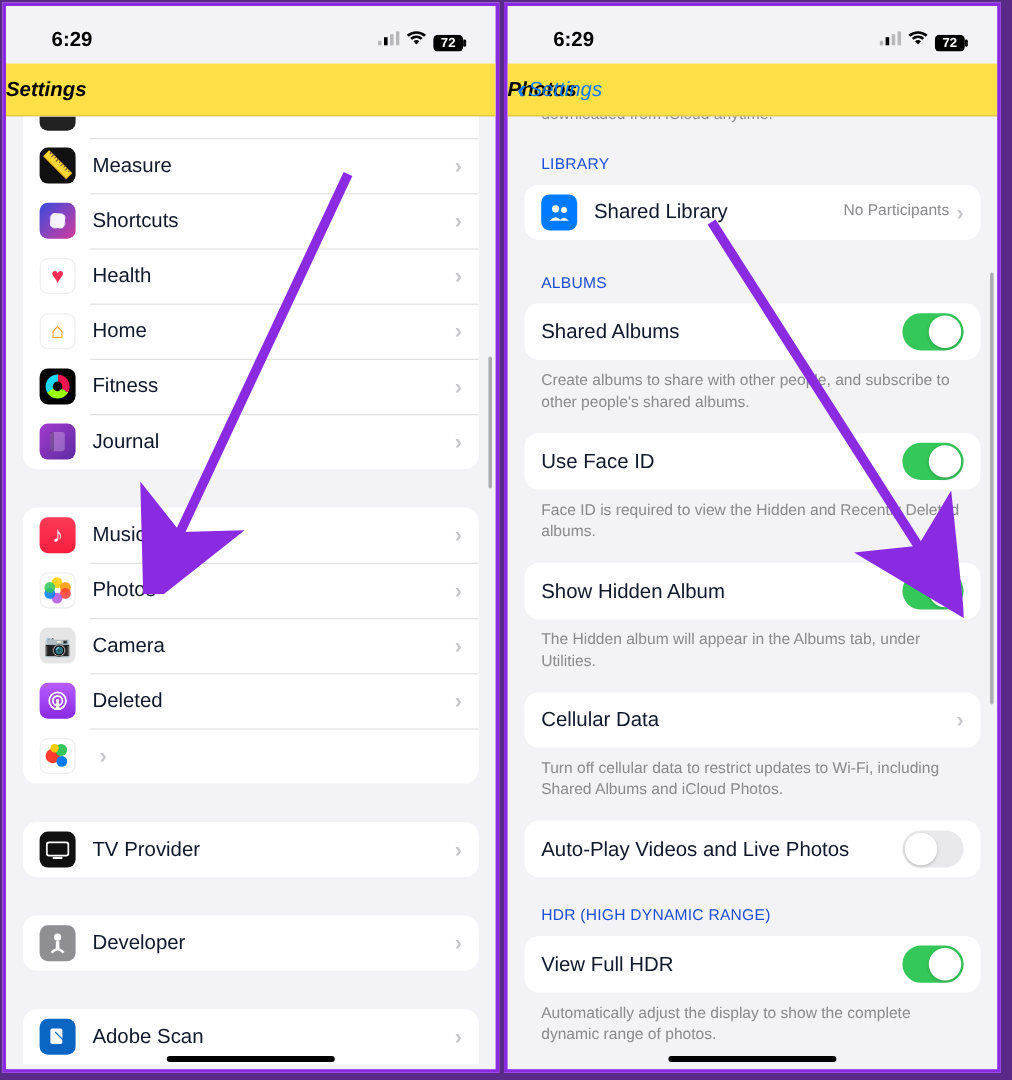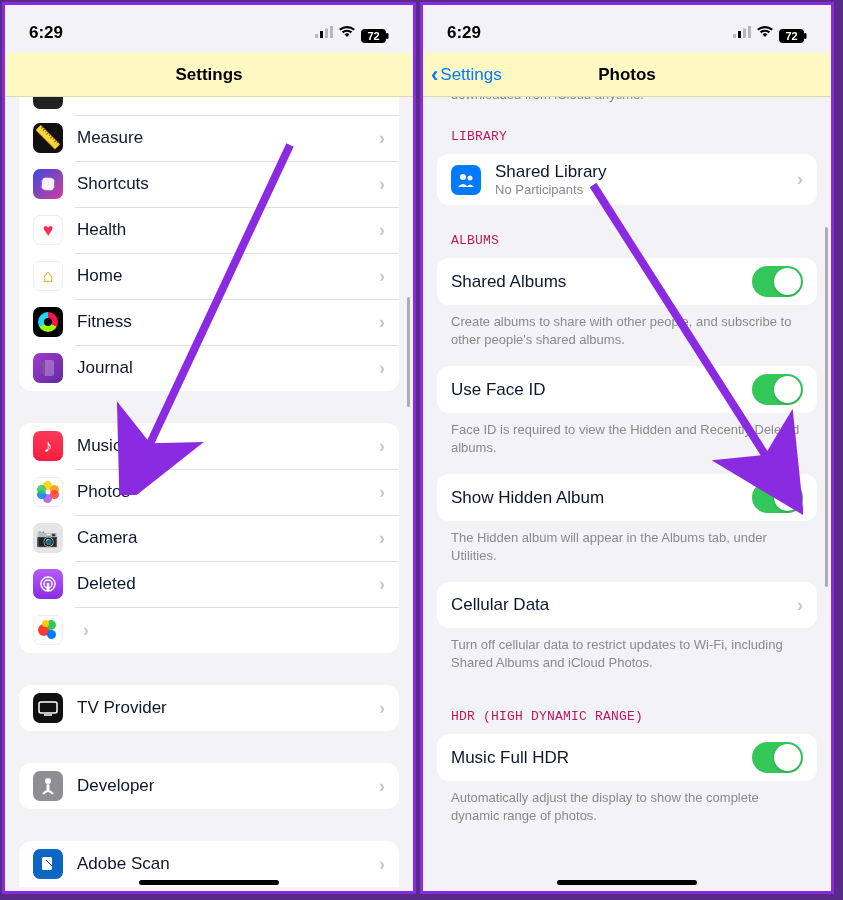--- a/index.html
+++ b/index.html
@@ -16,57 +16,57 @@
     background: #f2f2f7;
     border: 3px solid #8a2be2;
     position: relative;
     overflow: hidden;
     margin: 2px;
   }
   .status-bar {
     display: flex;
     justify-content: space-between;
     align-items: center;
-    padding: 12px 24px 4px 24px;
+    padding: 12px 24px 4px 38px;
     height: 48px;
     font-weight: 600;
     font-size: 17px;
   }
   .status-right { display: flex; align-items: flex-end; gap: 5px; }
 
   .nav-bar {
     display: flex;
     align-items: center;
-    justify-content: center;
+    justify-content: flex-start;
     position: relative;
     height: 44px;
     border-bottom: 0.5px solid rgba(0,0,0,0.12);
-    background: #fef9c3;
+    background: #fde047;
+    font-style: italic;
   }
   .nav-title { font-size: 17px; font-weight: 600; }
   .back-button {
     position: absolute;
     left: 8px;
     display: flex;
     align-items: center;
     color: #007aff;
     font-size: 17px;
     gap: 2px;
   }
   .back-chevron { font-size: 22px; font-weight: 600; line-height: 1; }
 
   .scroll { position: absolute; top: 92px; left: 0; right: 0; bottom: 0; overflow: hidden; }
 
   .section-header {
     font-size: 13px;
-    color: #be185d;
+    color: #1d4ed8;
     text-transform: uppercase;
     padding: 18px 28px 6px 28px;
     letter-spacing: 0.2px;
-    font-family: Liberation Mono, monospace;
   }
   .section-footer {
     font-size: 13px;
     color: #8a8a8e;
     padding: 8px 28px 0 28px;
     line-height: 1.35;
   }
   .group {
     margin: 4px 14px 0 14px;
     background: #fff;
@@ -95,21 +95,21 @@
     border-radius: 7px;
     margin-right: 14px;
     flex-shrink: 0;
     display: flex;
     align-items: center;
     justify-content: center;
     font-size: 18px;
   }
   .row-label { font-size: 17px; flex: 1; color: #0f172a; }
   .row-sub { font-size: 13px; color: #8a8a8e; }
-  .row-text { display: flex; flex-direction: column; flex: 1; }
+  .row-text { display: flex; flex: 1; }
   .chevron { color: #c7c7cc; font-size: 18px; font-weight: 600; margin-left: 6px; }
 
   .toggle {
     width: 51px;
     height: 31px;
     border-radius: 16px;
     position: relative;
     flex-shrink: 0;
   }
   .toggle .knob {
@@ -464,25 +464,33 @@
     <div style="height:14px;"></div>
     <div class="group">
       <div class="row noicon">
         <div class="row-label">Cellular Data</div>
         <div class="chevron">›</div>
       </div>
     </div>
     <div class="section-footer">Turn off cellular data to restrict updates to Wi-Fi, including Shared Albums and iCloud Photos.</div>
 
     <div style="height:14px;"></div>
+    <div class="group">
+      <div class="row noicon">
+        <div class="row-label">Auto-Play Videos and Live Photos</div>
+        <div class="toggle off">
+            <div class="knob"></div>
+          </div>
+      </div>
+    </div>
 
     <div class="section-header" style="padding-top:24px;">HDR (HIGH DYNAMIC RANGE)</div>
     <div class="group">
       <div class="row noicon">
-        <div class="row-label">Music Full HDR</div>
+        <div class="row-label">View Full HDR</div>
         <div class="toggle on">
             <div class="knob"></div>
           </div>
       </div>
     </div>
     <div class="section-footer">Automatically adjust the display to show the complete dynamic range of photos.</div>
 
     <div class="scroll-indicator" style="top:130px;height:360px;"></div>
   </div>
 

